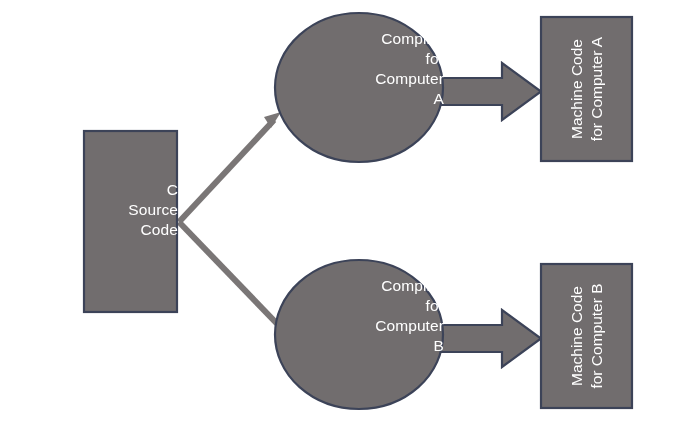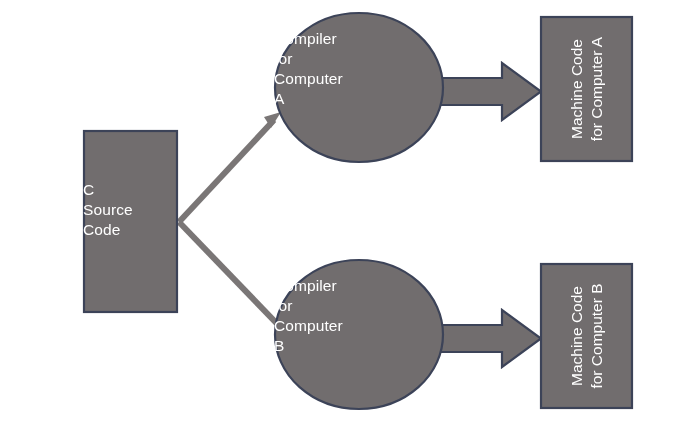--- a/index.html
+++ b/index.html
@@ -23,21 +23,21 @@
     top: 0;
     width: 700px;
     height: 429px;
   }
   .node-label {
     position: absolute;
     color: #ffffff;
     font-family: "Liberation Sans", sans-serif;
     font-size: 15.5px;
     line-height: 1.30;
-    text-align: left;
+    text-align: right;
     white-space: pre-line;
     pointer-events: none;
     letter-spacing: 0.1px;
   }
   
   #label-source {
     left: 83px;
     top: 180px;
     width: 95px;
   }

